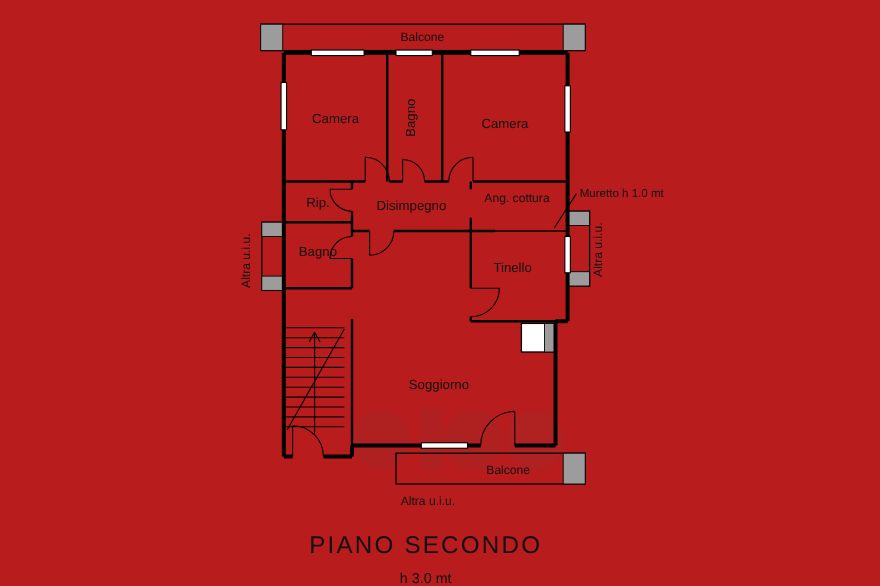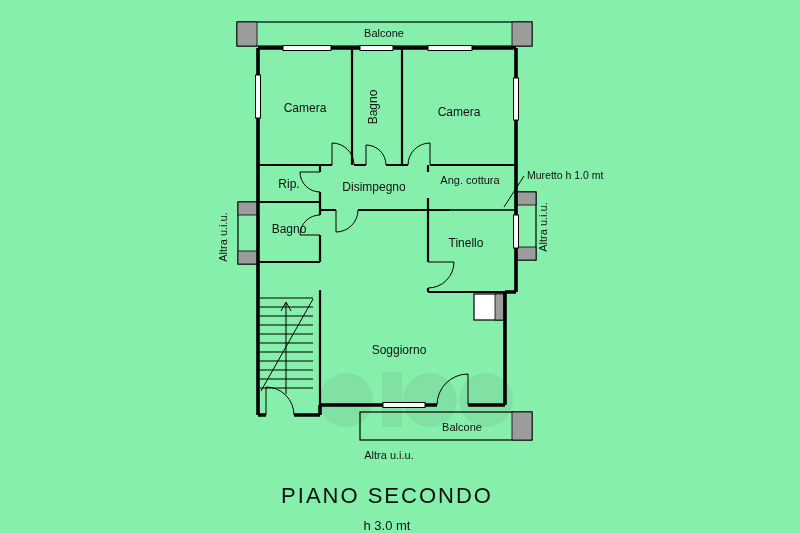--- a/index.html
+++ b/index.html
@@ -1,16 +1,16 @@
 <!DOCTYPE html>
 <html><head>
 <meta charset="utf-8">
 <style>
   html,body{margin:0;padding:0;background:#ffffff;}
-  .screen{position:relative;width:800px;height:533px;background:#86efac;overflow:hidden;
+  .screen{position:relative;width:800px;height:533px;background:#b91c1c;overflow:hidden;
           font-family:"Liberation Sans",sans-serif;}
   svg{display:block;}
   
   .w-outer{stroke:#000;stroke-width:3.6;fill:none;stroke-linecap:butt;}
   .w-inner{stroke:#000;stroke-width:2.2;fill:none;stroke-linecap:butt;}
   .w-low{stroke:#000;stroke-width:1.4;fill:none;}
   .thin{stroke:#000;stroke-width:1;fill:none;}
   .outline{stroke:#000;stroke-width:1.2;fill:#ffffff;}
   .outline-clear{stroke:#000;stroke-width:1.2;fill:none;}
   .win{stroke:#000;stroke-width:1;fill:#ffffff;}

